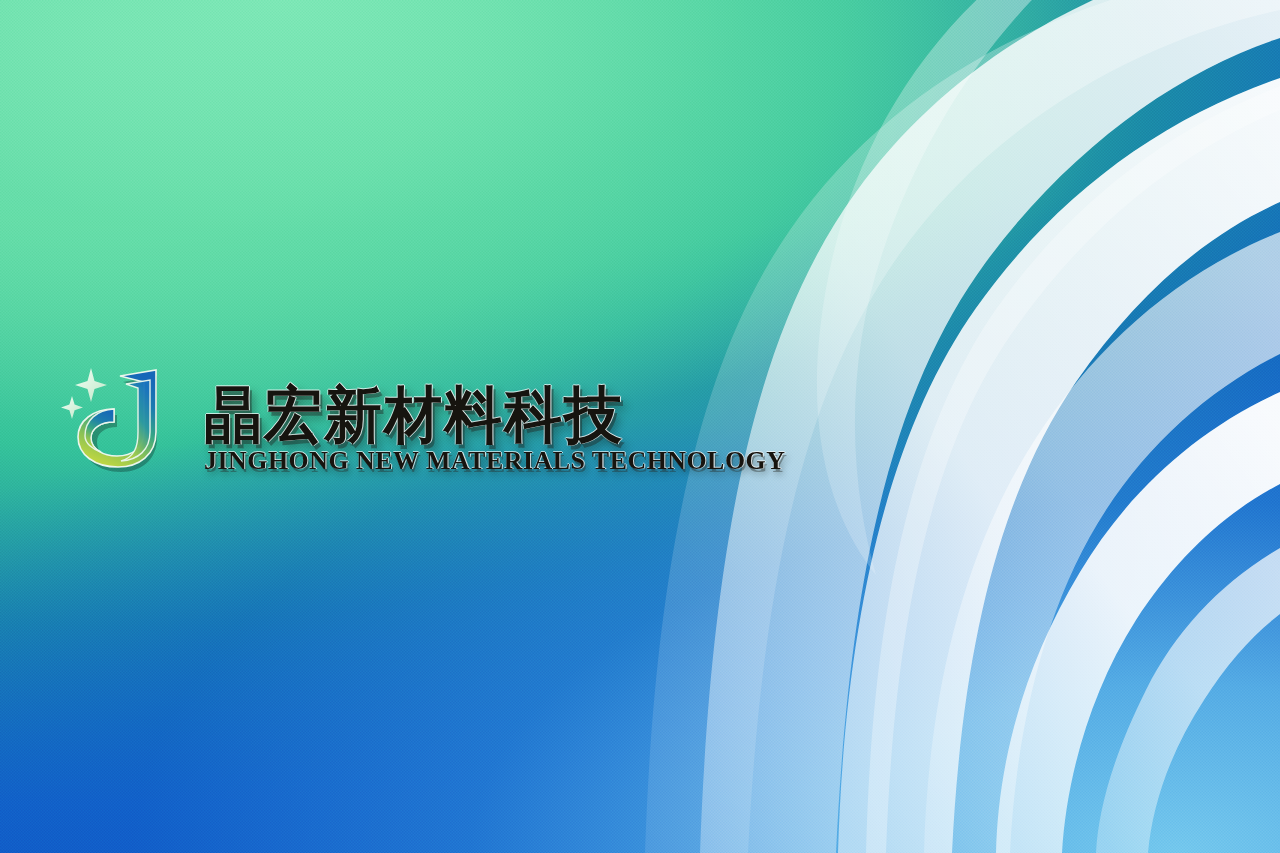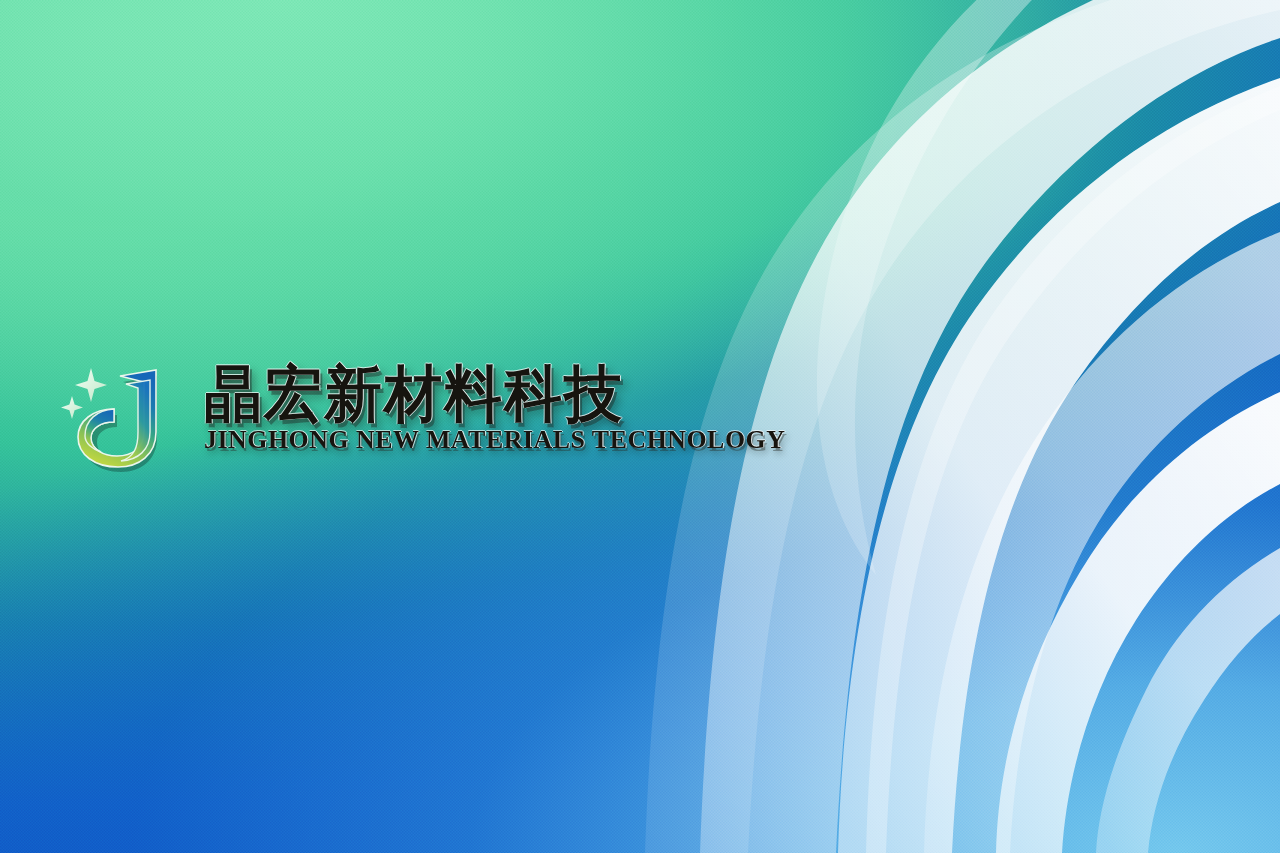--- a/index.html
+++ b/index.html
@@ -59,21 +59,21 @@
     background-size: 3px 3px, 3px 3px;
     mix-blend-mode: overlay;
   }
 
   
   #logo-lockup {
     position: absolute;
     left: 58px;
     top: 362px;
     display: flex;
-    align-items: flex-start;
+    align-items: flex-end;
     gap: 14px;
   }
   #logo-mark { width: 132px; height: 112px; flex: none; }
 
   #wordmark { display: flex; flex-direction: column; }
 
   .cn-title {
     font-family: "DejaVu Sans", "Liberation Sans", sans-serif;
     font-size: 58px;
     line-height: 60px;

